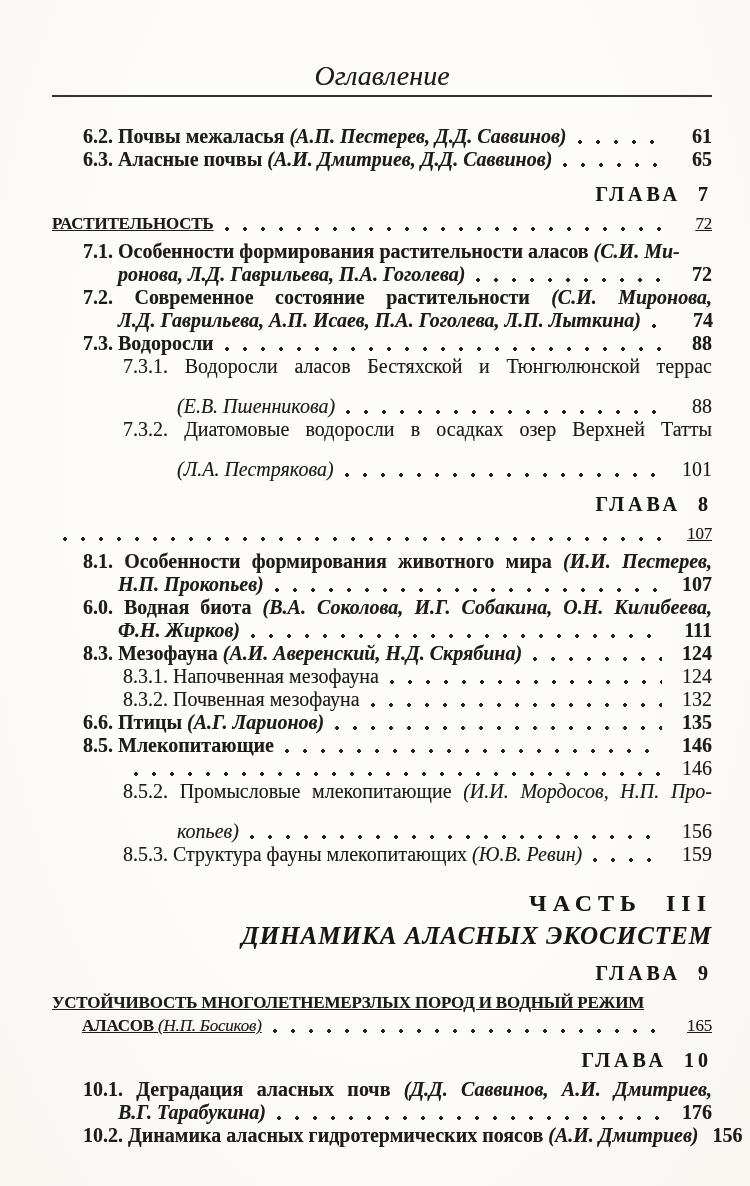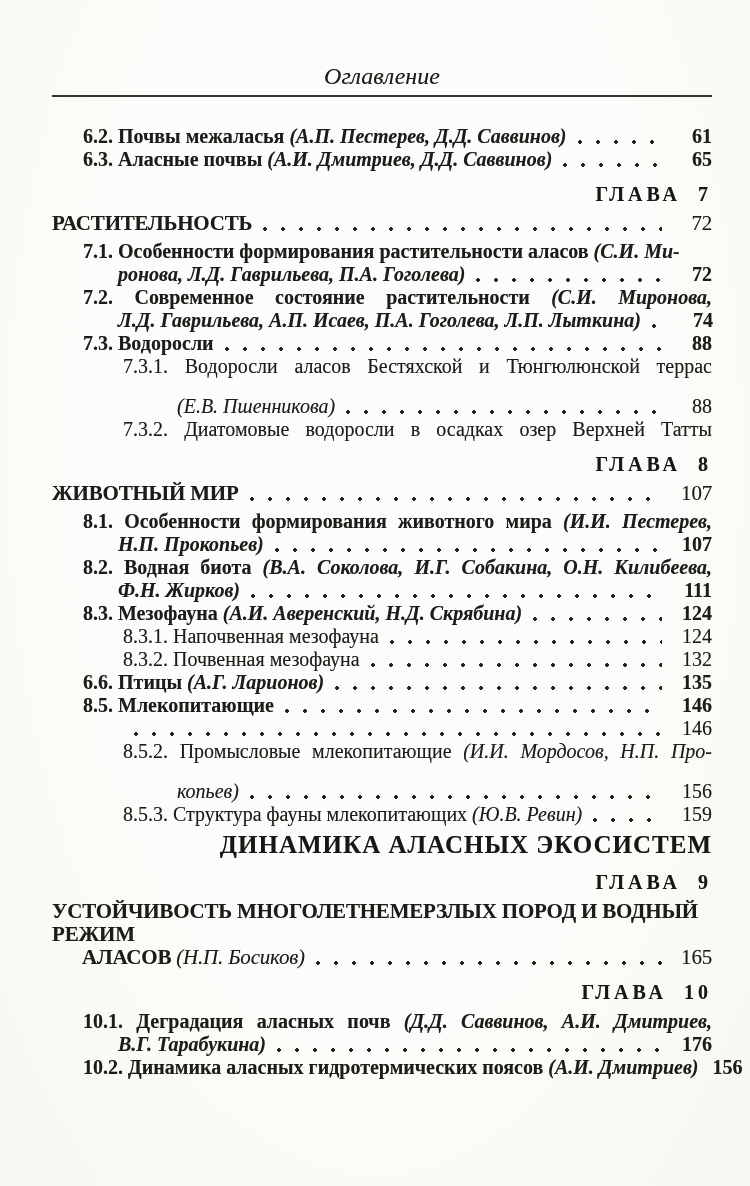--- a/index.html
+++ b/index.html
@@ -11,32 +11,32 @@
     padding:64px 38px 0 52px;
     background:radial-gradient(ellipse at 50% 38%, #fdfcfa 55%, #f8f6f1 100%);
     font-family:"Liberation Serif","DejaVu Serif",serif;
     font-size:20px;
     color:#1d1c1a;
     text-shadow:0 0 0.6px rgba(45,40,34,0.45);
   }
   .running-head{
     text-align:center;
     font-style:italic;
-    font-size:24px;
+    font-size:28px;
     line-height:24px;
     height:24px;
   }
   .head-rule{
     border:none;
     border-top:2px solid #35332f;
     margin:7px 0 28px 0;
   }
   .toc{width:660px;}
   .toc-entry{margin:0;}
-  .toc-entry.ind0{margin-bottom:5px; font-size:21px; letter-spacing:-0.2px;}
+  .toc-entry.ind0{margin-bottom:5px; font-size:17px; letter-spacing:-0.2px;text-decoration:underline;}
   .line{line-height:23px;}
   .ind0 .line{padding-left:0;}
   .ind0 .line.cont{padding-left:30px;}
   .ind1 .line{padding-left:31px;font-weight:bold;}
   .ind1 .line.cont{padding-left:66px;}
   .ind2 .line{padding-left:71px;}
   .ind2 .line.cont{padding-left:125px;margin-top:17px;}
   .line.fill{text-align:justify;text-align-last:justify;}
   .line.last{display:flex;align-items:baseline;}
   .line.last .text{white-space:nowrap;}
@@ -50,21 +50,21 @@
     background-size:18px 20px;
     background-repeat:repeat-x;
   }
   .gap{flex:1 1 auto;min-width:8px;}
   .pagenum{min-width:36px;text-align:right;flex:0 0 auto;}
   .it{font-style:italic;}
   .bd{font-weight:bold;}
   .toc-heading{text-align:right;font-weight:bold;color:#181715;}
   .toc-heading.chapter{font-size:20px;letter-spacing:4px;word-spacing:8px;line-height:23px;margin:12px 0 6px 0;}
   .toc-heading.part{font-size:24px;letter-spacing:6px;word-spacing:12px;line-height:28px;margin:23px 0 4px 0;}
-  .toc-heading.part-title{font-size:25px;letter-spacing:1px;line-height:29px;margin:4px 0 9px 0;}
+  .toc-heading.part-title{font-size:25px;letter-spacing:1px;line-height:29px;margin:4px 0 9px 0;font-style:italic;}
 </style>
 </head>
 <body>
 
 <div class="page">
   <div class="running-head">Оглавление</div>
   <hr class="head-rule">
   <div class="toc">
       <div class="toc-entry ind1">
         <div class="line last">
@@ -114,39 +114,43 @@
       <div class="toc-entry ind2">
         <div class="line fill"><span class="text"><span>7.3.1. Водоросли аласов Бестяхской и Тюнгюлюнской террас</span></span></div>
         <div class="line cont last">
           <span class="text"><span class="it ">(Е.В. Пшенникова)</span></span>
           <span class="leader"></span>
           <span class="pagenum">88</span>
         </div>
       </div>
       <div class="toc-entry ind2">
         <div class="line fill"><span class="text"><span>7.3.2. Диатомовые водоросли в осадках озер Верхней Татты</span></span></div>
+        <div class="line cont last">
+          <span class="text"><span class="it ">(Л.А. Пестрякова)</span></span>
+          <span class="leader"></span>
+          <span class="pagenum">101</span>
+        </div>
       </div>
       <div class="toc-heading chapter">ГЛАВА 8</div>
       <div class="toc-entry ind0">
         <div class="line last">
-          <span class="text"><span class="bd">ЖИВОТНЫЙ МИР</span></span>
           <span class="leader"></span>
           <span class="pagenum">107</span>
         </div>
       </div>
       <div class="toc-entry ind1">
         <div class="line fill"><span class="text"><span>8.1. Особенности формирования животного мира </span><span class="it ">(И.И. Пестерев,</span></span></div>
         <div class="line cont last">
           <span class="text"><span class="it ">Н.П. Прокопьев)</span></span>
           <span class="leader"></span>
           <span class="pagenum">107</span>
         </div>
       </div>
       <div class="toc-entry ind1">
-        <div class="line fill"><span class="text"><span>8.2. Водная биота </span><span class="it ">(В.А. Соколова, И.Г. Собакина, О.Н. Килибеева,</span></span></div>
+        <div class="line fill"><span class="text"><span>6.0. Водная биота </span><span class="it ">(В.А. Соколова, И.Г. Собакина, О.Н. Килибеева,</span></span></div>
         <div class="line cont last">
           <span class="text"><span class="it ">Ф.Н. Жирков)</span></span>
           <span class="leader"></span>
           <span class="pagenum">111</span>
         </div>
       </div>
       <div class="toc-entry ind1">
         <div class="line last">
           <span class="text"><span>8.3. Мезофауна </span><span class="it ">(А.И. Аверенский, Н.Д. Скрябина)</span></span>
           <span class="leader"></span>
@@ -195,20 +199,21 @@
           <span class="pagenum">156</span>
         </div>
       </div>
       <div class="toc-entry ind2">
         <div class="line last">
           <span class="text"><span>8.5.3. Структура фауны млекопитающих </span><span class="it ">(Ю.В. Ревин)</span></span>
           <span class="leader"></span>
           <span class="pagenum">159</span>
         </div>
       </div>
+      <div class="toc-heading part">ЧАСТЬ III</div>
       <div class="toc-heading part-title">ДИНАМИКА АЛАСНЫХ ЭКОСИСТЕМ</div>
       <div class="toc-heading chapter">ГЛАВА 9</div>
       <div class="toc-entry ind0">
         <div class="line"><span class="text"><span class="bd">УСТОЙЧИВОСТЬ МНОГОЛЕТНЕМЕРЗЛЫХ ПОРОД И ВОДНЫЙ РЕЖИМ</span></span></div>
         <div class="line cont last">
           <span class="text"><span class="bd">АЛАСОВ </span><span class="it ">(Н.П. Босиков)</span></span>
           <span class="leader"></span>
           <span class="pagenum">165</span>
         </div>
       </div>

